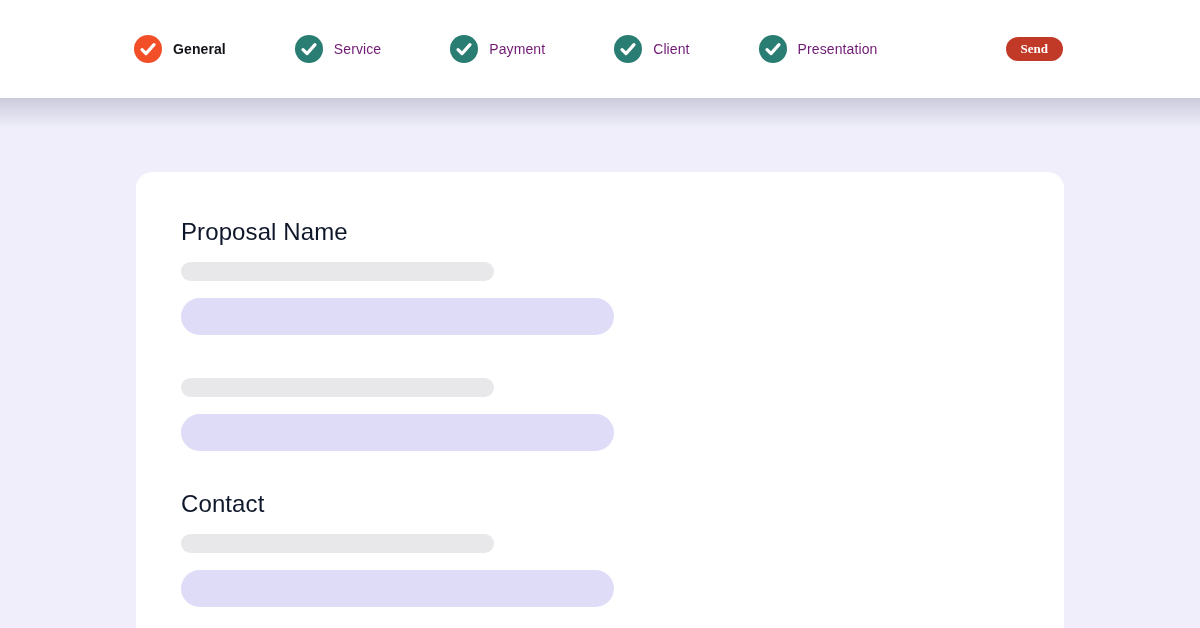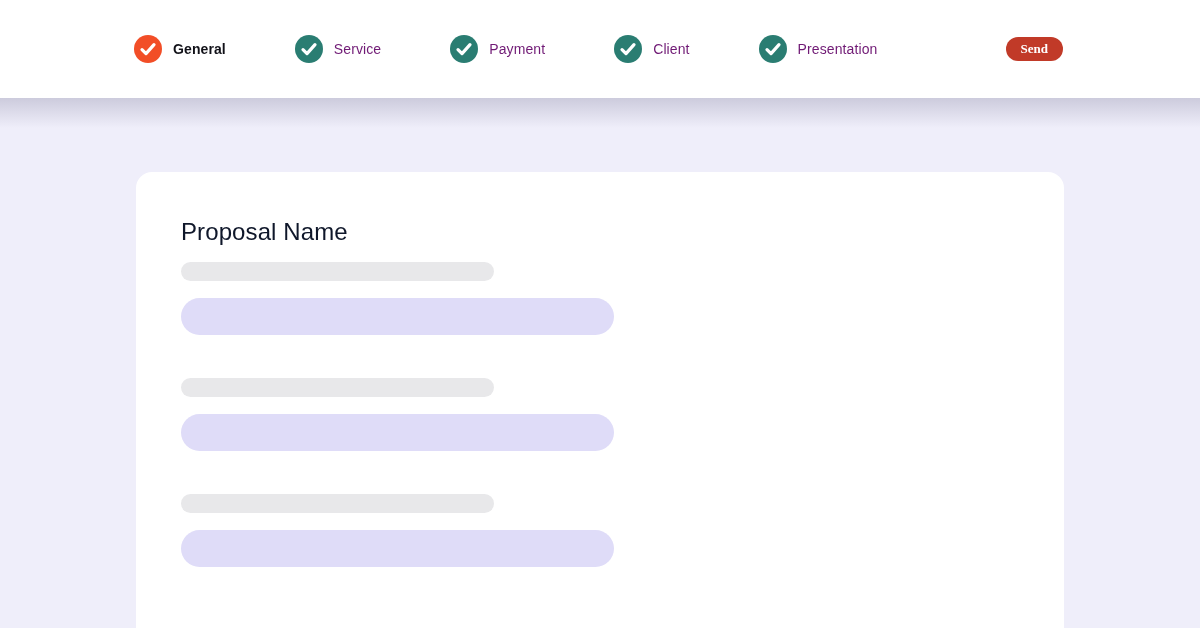--- a/index.html
+++ b/index.html
@@ -162,18 +162,19 @@
       <div class="skeleton-bar"></div>
       <div class="input-bar"></div>
     </div>
 
     <div class="field-group">
       <div class="skeleton-bar"></div>
       <div class="input-bar"></div>
     </div>
 
     <div class="field-group">
+      <div class="field-label">Contact</div>
       <div class="skeleton-bar"></div>
       <div class="input-bar"></div>
     </div>
 
   </div>
 </div>
 
 </body></html>

